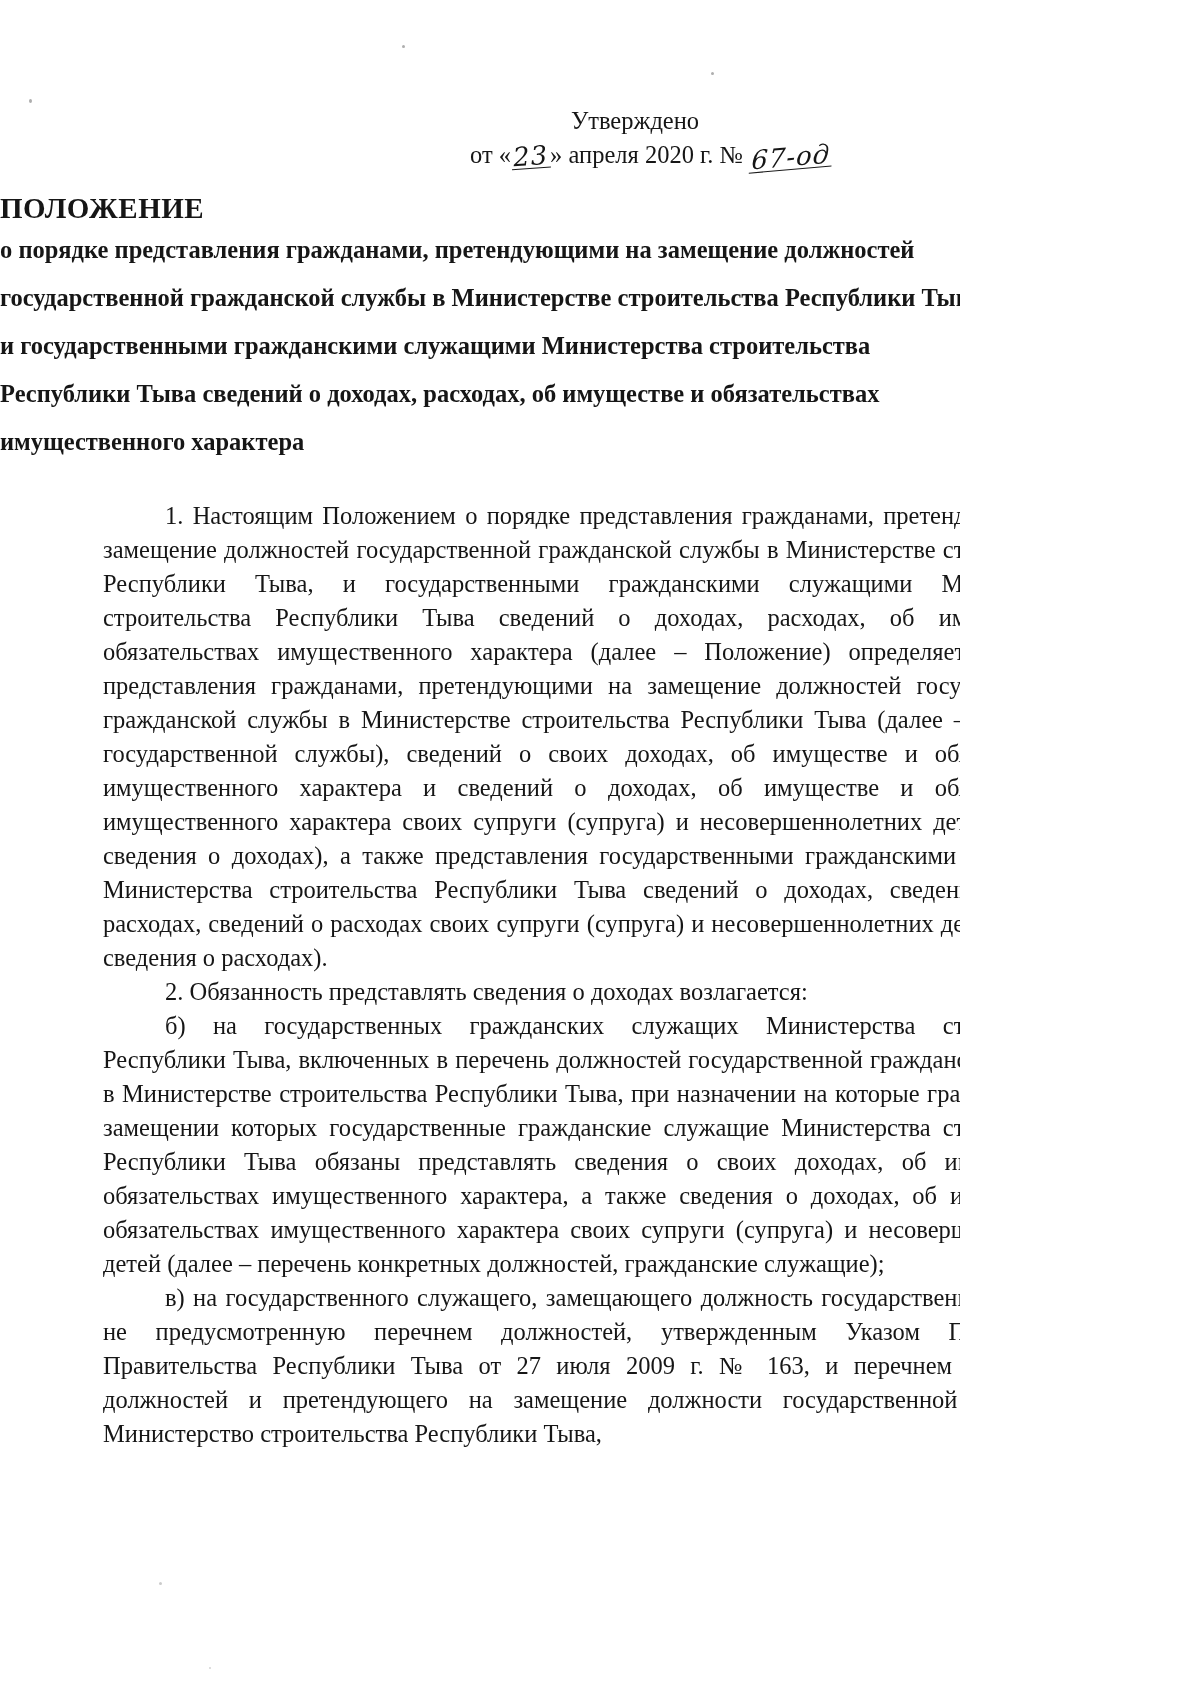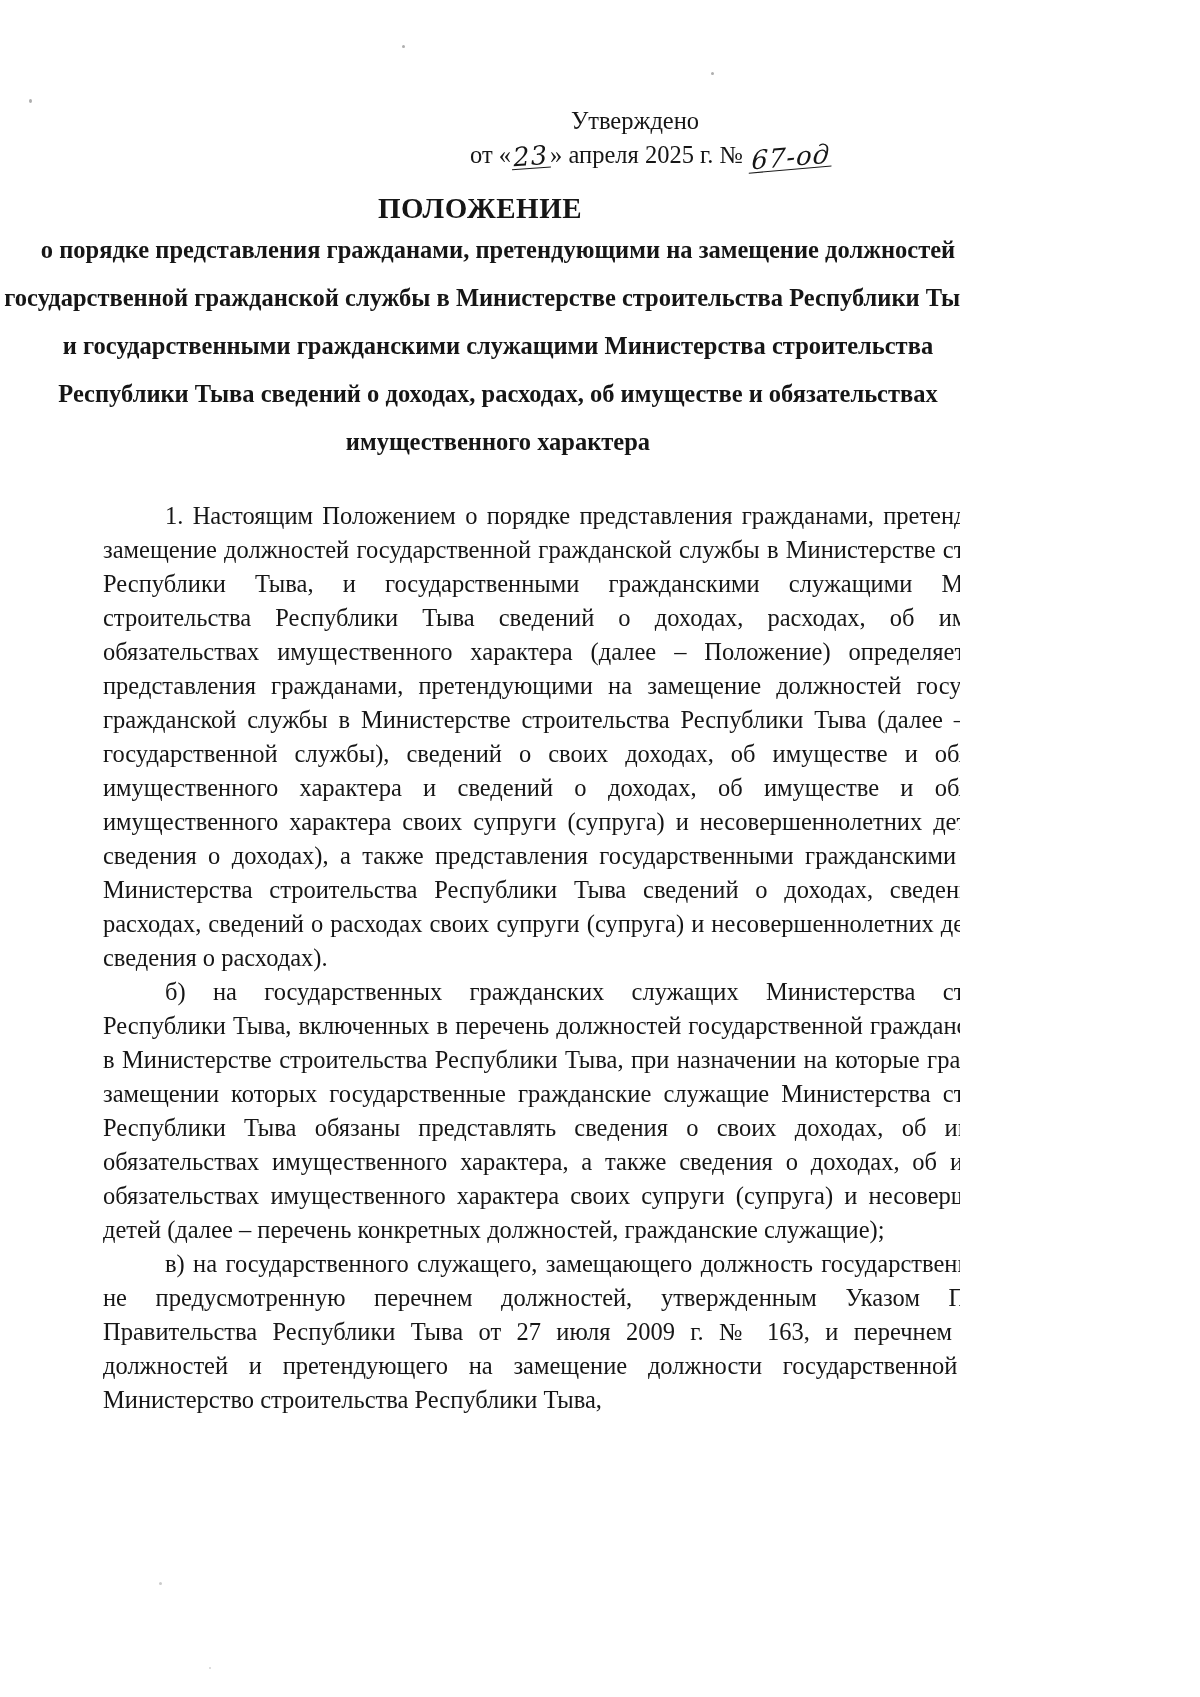--- a/index.html
+++ b/index.html
@@ -35,21 +35,20 @@
     letter-spacing: 1px;
     padding: 0 2px;
     border-bottom: 1.6px solid #1a1a1a;
     transform: rotate(-4deg) translateY(2px);
   }
   .hw.hw-num {
     transform: rotate(-5deg) translateY(3px) skewX(-8deg);
   }
   .title-block {
     margin-top: 18px;
-    text-align: center;
     font-weight: bold;
   }
   .title-block h1 {
     margin: 0;
     font-size: 29px;
     line-height: 36px;
     font-weight: bold;
     letter-spacing: 0.5px;
   }
   .title-block .subtitle {
@@ -86,27 +85,28 @@
 <div class="page">
 
   <div class="speck s1"></div>
   <div class="speck s2"></div>
   <div class="speck s3"></div>
   <div class="speck s4"></div>
   <div class="speck s5"></div>
 
   <div class="approval">
     <div>Утверждено</div>
-    <div class="date-line"><span>от «</span><span class="hw">23</span><span>» апреля 2025 г. № </span><span class="hw hw-num">67-од</span></div>
+    <div class="date-line"><span>от «</span><span class="hw">23</span><span>» апреля 2020 г. № </span><span class="hw hw-num">67-од</span></div>
   </div>
 
   <div class="title-block">
     <h1>ПОЛОЖЕНИЕ</h1>
     <div class="subtitle">о порядке представления гражданами, претендующими на замещение должностей государственной гражданской службы в Министерстве строительства Республики Тыва, и государственными гражданскими служащими Министерства строительства Республики Тыва сведений о доходах, расходах, об имуществе и обязательствах имущественного характера</div>
   </div>
 
   <div class="body-text">
     <p>1. Настоящим Положением о порядке представления гражданами, претендующими на замещение должностей государственной гражданской службы в Министерстве строительства Республики Тыва, и государственными гражданскими служащими Министерства строительства Республики Тыва сведений о доходах, расходах, об имуществе и обязательствах имущественного характера (далее – Положение) определяется порядок представления гражданами, претендующими на замещение должностей государственной гражданской службы в Министерстве строительства Республики Тыва (далее – должности государственной службы), сведений о своих доходах, об имуществе и обязательствах имущественного характера и сведений о доходах, об имуществе и обязательствах имущественного характера своих супруги (супруга) и несовершеннолетних детей (далее – сведения о доходах), а также представления государственными гражданскими служащими Министерства строительства Республики Тыва сведений о доходах, сведений о своих расходах, сведений о расходах своих супруги (супруга) и несовершеннолетних детей (далее – сведения о расходах).</p>
+    <p>2. Обязанность представлять сведения о доходах возлагается:</p>
     <p>б) на государственных гражданских служащих Министерства строительства Республики Тыва, включенных в перечень должностей государственной гражданской службы в Министерстве строительства Республики Тыва, при назначении на которые граждане и при замещении которых государственные гражданские служащие Министерства строительства Республики Тыва обязаны представлять сведения о своих доходах, об имуществе и обязательствах имущественного характера, а также сведения о доходах, об имуществе и обязательствах имущественного характера своих супруги (супруга) и несовершеннолетних детей (далее – перечень конкретных должностей, гражданские служащие);</p>
     <p>в) на государственного служащего, замещающего должность государственной службы, не предусмотренную перечнем должностей, утвержденным Указом Председателя Правительства Республики Тыва от 27 июля 2009 г. № 163, и перечнем конкретных должностей и претендующего на замещение должности государственной службы в Министерство строительства Республики Тыва,</p>
   </div>
 
 </div>
 
 </body></html>

